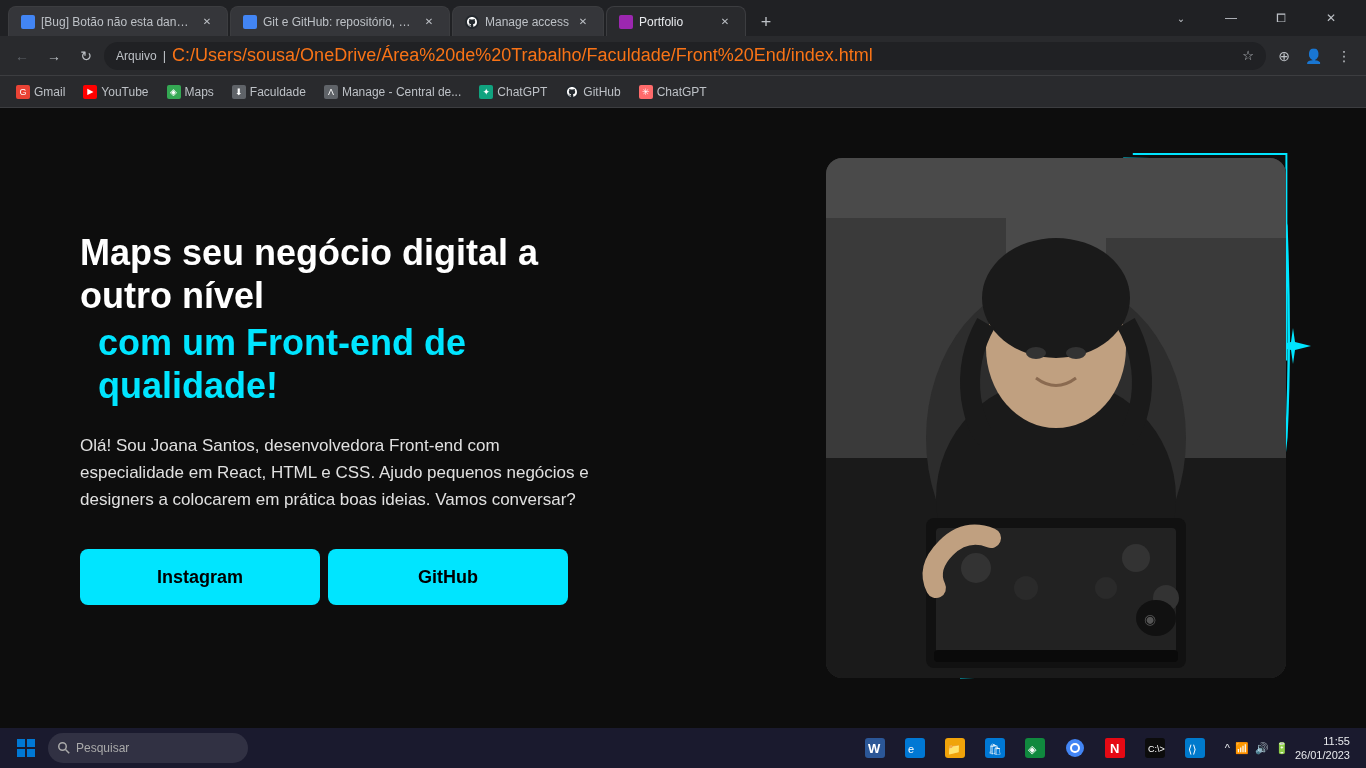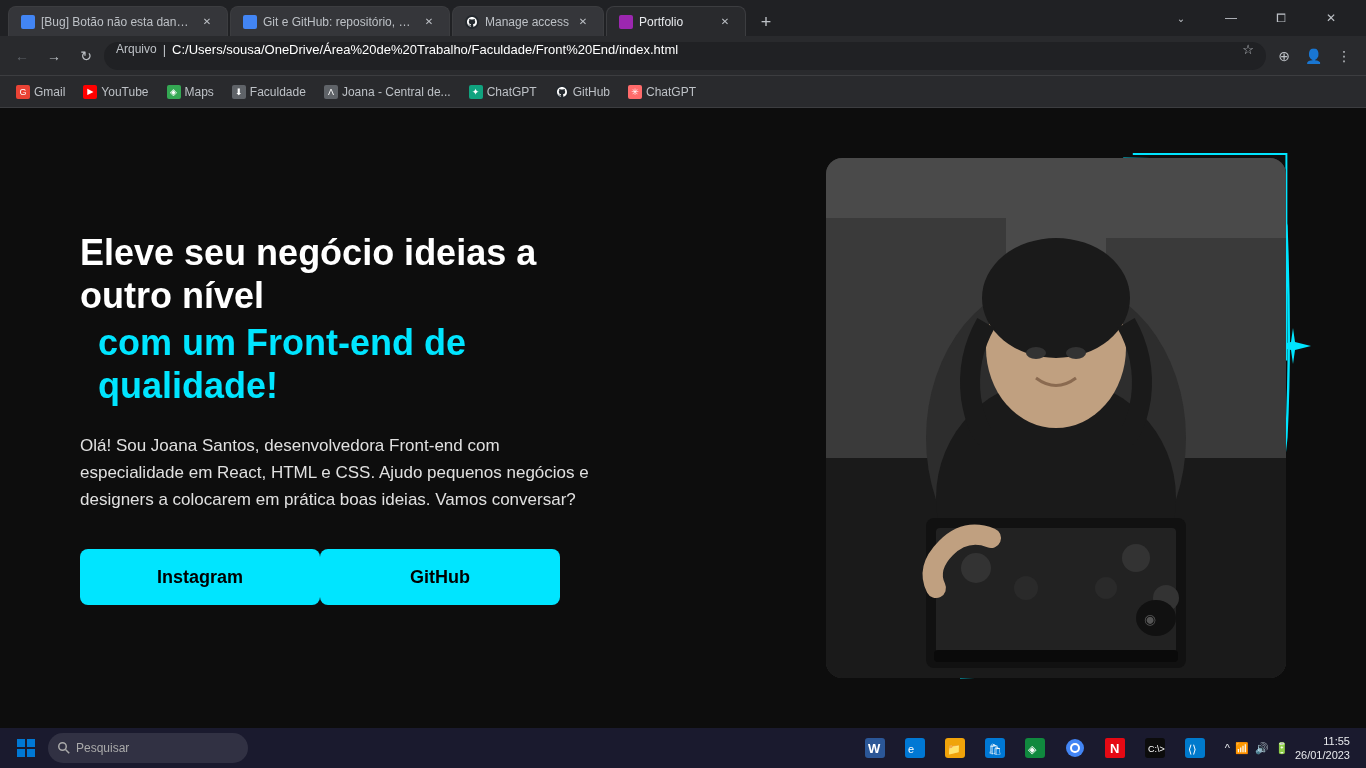--- a/index.html
+++ b/index.html
@@ -103,26 +103,27 @@
       font-size: 14px;
       cursor: pointer;
     }
     .nav-btn.disabled { color: #5f6368; cursor: default; }
     .address-bar {
       flex: 1;
       height: 28px;
       background: #202124;
       border-radius: 14px;
       display: flex;
+      align-items: center;
       padding: 0 12px;
       gap: 6px;
       color: #bdc1c6;
       font-size: 13px;
     }
-    .address-text { flex: 1; color: #ffffff; font-size: 13px; }
+    .address-text { flex: 1; color: #f97316; font-size: 18px; }
     .toolbar-actions {
       display: flex; align-items: center; gap: 2px;
     }
     .toolbar-icon-btn {
       width: 28px; height: 28px;
       border-radius: 50%;
       display: flex; align-items: center; justify-content: center;
       color: #bdc1c6; font-size: 14px; cursor: pointer;
     }
 
@@ -182,21 +183,21 @@
     }
     .hero-body {
       font-size: 17px;
       color: #e0e0e0;
       line-height: 1.6;
       margin-bottom: 36px;
       max-width: 520px;
     }
     .hero-buttons {
       display: flex;
-      gap: 0;
+      gap: 8px;
       align-items: center;
     }
     .btn-cta {
       flex: 1;
       max-width: 240px;
       height: 56px;
       background: #00e5ff;
       color: #000;
       font-size: 18px;
       font-weight: 700;
@@ -377,21 +378,21 @@
     <div class="bookmark-item">
       <span style="width:14px;height:14px;background:#34a853;border-radius:2px;display:flex;align-items:center;justify-content:center;font-size:9px;color:white;flex-shrink:0;">◈</span>
       <span>Maps</span>
     </div>
     <div class="bookmark-item">
       <span style="width:14px;height:14px;background:#5f6368;border-radius:2px;display:flex;align-items:center;justify-content:center;font-size:9px;color:white;flex-shrink:0;">⬇</span>
       <span>Faculdade</span>
     </div>
     <div class="bookmark-item">
       <span style="width:14px;height:14px;background:#5f6368;border-radius:2px;display:flex;align-items:center;justify-content:center;font-size:9px;color:white;flex-shrink:0;">Λ</span>
-      <span>Joana - Central de...</span>
+      <span>Manage - Central de...</span>
     </div>
     <div class="bookmark-item">
       <span style="width:14px;height:14px;background:#10a37f;border-radius:2px;display:flex;align-items:center;justify-content:center;font-size:9px;color:white;flex-shrink:0;">✦</span>
       <span>ChatGPT</span>
     </div>
     <div class="bookmark-item">
       <span style="width:14px;height:14px;background:#24292e;border-radius:50%;display:flex;align-items:center;justify-content:center;font-size:7px;color:white;flex-shrink:0;">
         <svg width="10" height="10" viewBox="0 0 16 16" fill="white">
             <path d="M8 0C3.58 0 0 3.58 0 8c0 3.54 2.29 6.53 5.47 7.59.4.07.55-.17.55-.38 0-.19-.01-.82-.01-1.49-2.01.37-2.53-.49-2.69-.94-.09-.23-.48-.94-.82-1.13-.28-.15-.68-.52-.01-.53.63-.01 1.08.58 1.23.82.72 1.21 1.87.87 2.33.66.07-.52.28-.87.51-1.07-1.78-.2-3.64-.89-3.64-3.95 0-.87.31-1.59.82-2.15-.08-.2-.36-1.02.08-2.12 0 0 .67-.21 2.2.82.64-.18 1.32-.27 2-.27.68 0 1.36.09 2 .27 1.53-1.04 2.2-.82 2.2-.82.44 1.1.16 1.92.08 2.12.51.56.82 1.27.82 2.15 0 3.07-1.87 3.75-3.65 3.95.29.25.54.73.54 1.48 0 1.07-.01 1.93-.01 2.2 0 .21.15.46.55.38A8.013 8.013 0 0016 8c0-4.42-3.58-8-8-8z"></path>
           </svg>
@@ -402,21 +403,21 @@
       <span style="width:14px;height:14px;background:#ff6b6b;border-radius:2px;display:flex;align-items:center;justify-content:center;font-size:9px;color:white;flex-shrink:0;">✳</span>
       <span>ChatGPT</span>
     </div>
   </div>
 
 </div>
 
 <div class="page-content">
 
   <div class="hero-text">
-    <div class="hero-title-white">Eleve seu negócio ideias a outro nível</div>
+    <div class="hero-title-white">Maps seu negócio digital a outro nível</div>
     <div class="hero-title-cyan">com um Front-end de qualidade!</div>
     <p class="hero-body">Olá! Sou Joana Santos, desenvolvedora Front-end com especialidade em React, HTML e CSS. Ajudo pequenos negócios e designers a colocarem em prática boas ideias. Vamos conversar?</p>
     <div class="hero-buttons">
       <button class="btn-cta">Instagram</button>
       <button class="btn-cta">GitHub</button>
     </div>
   </div>
 
   <div class="hero-image-container">
 

